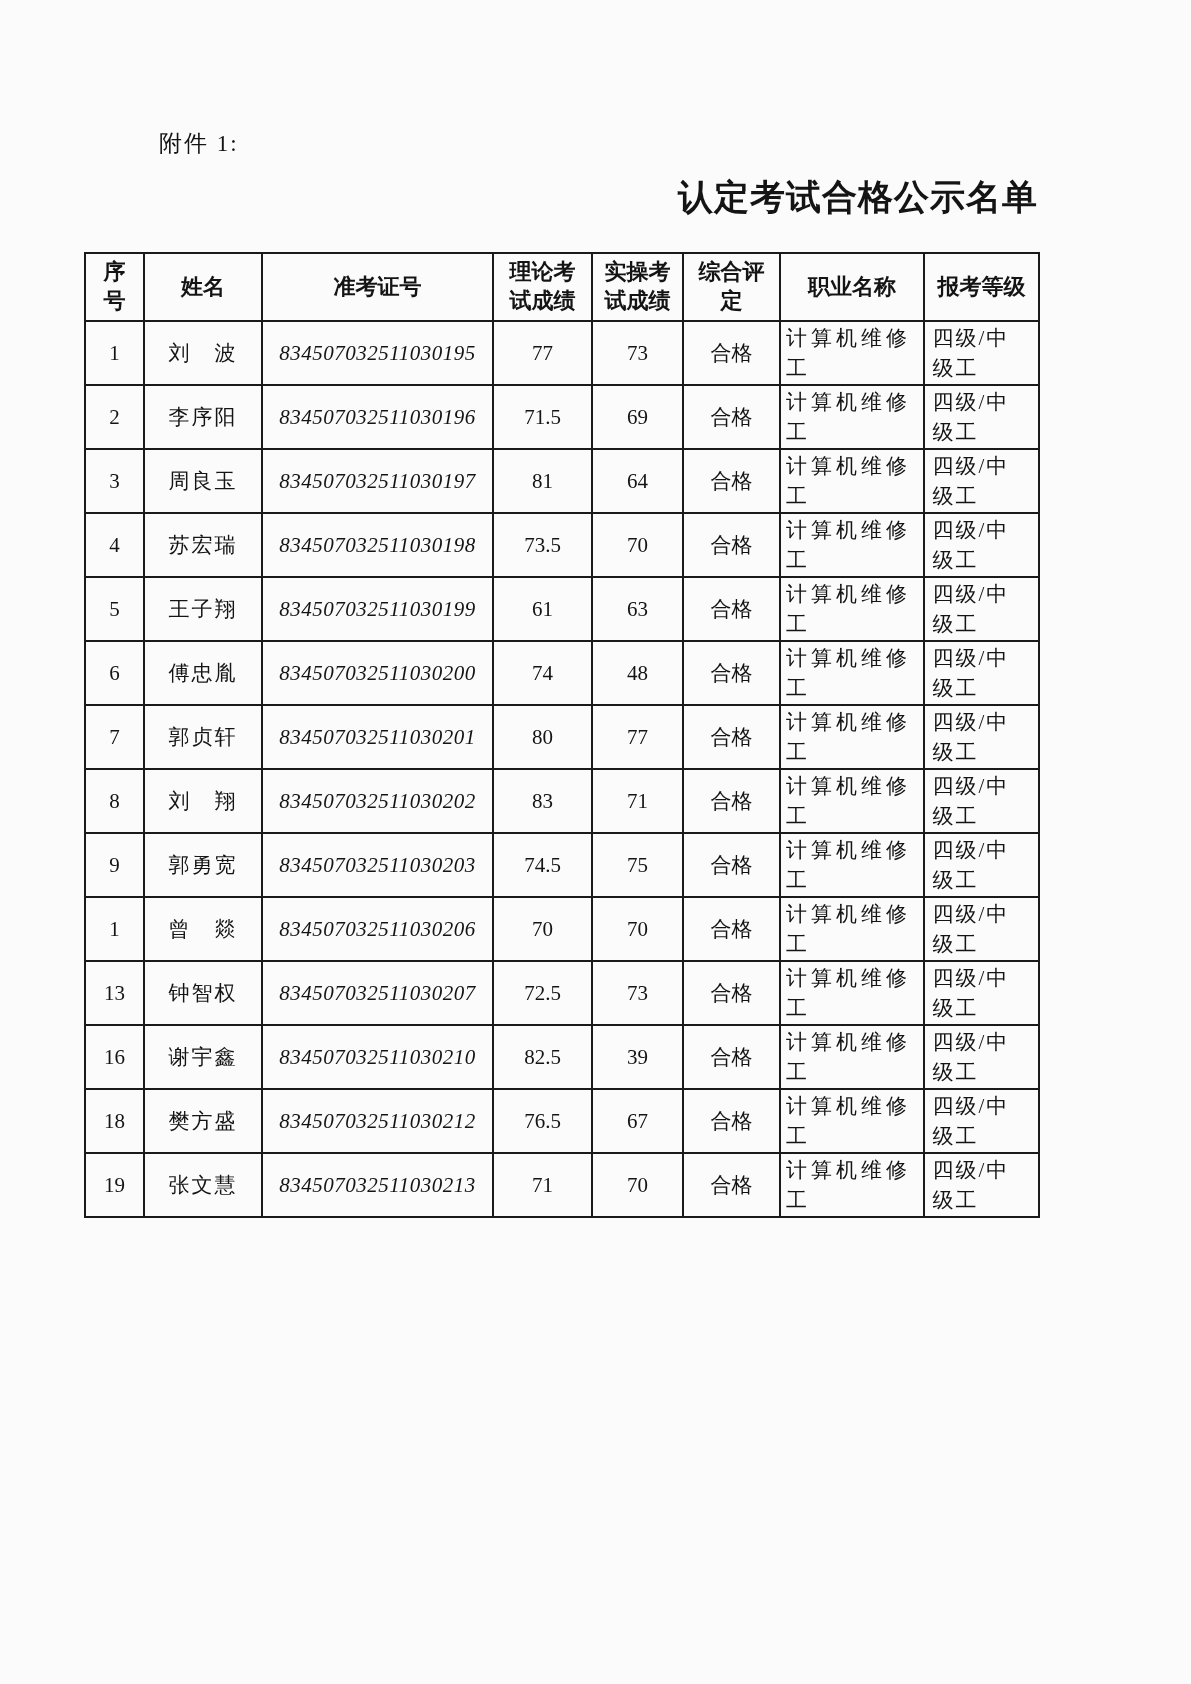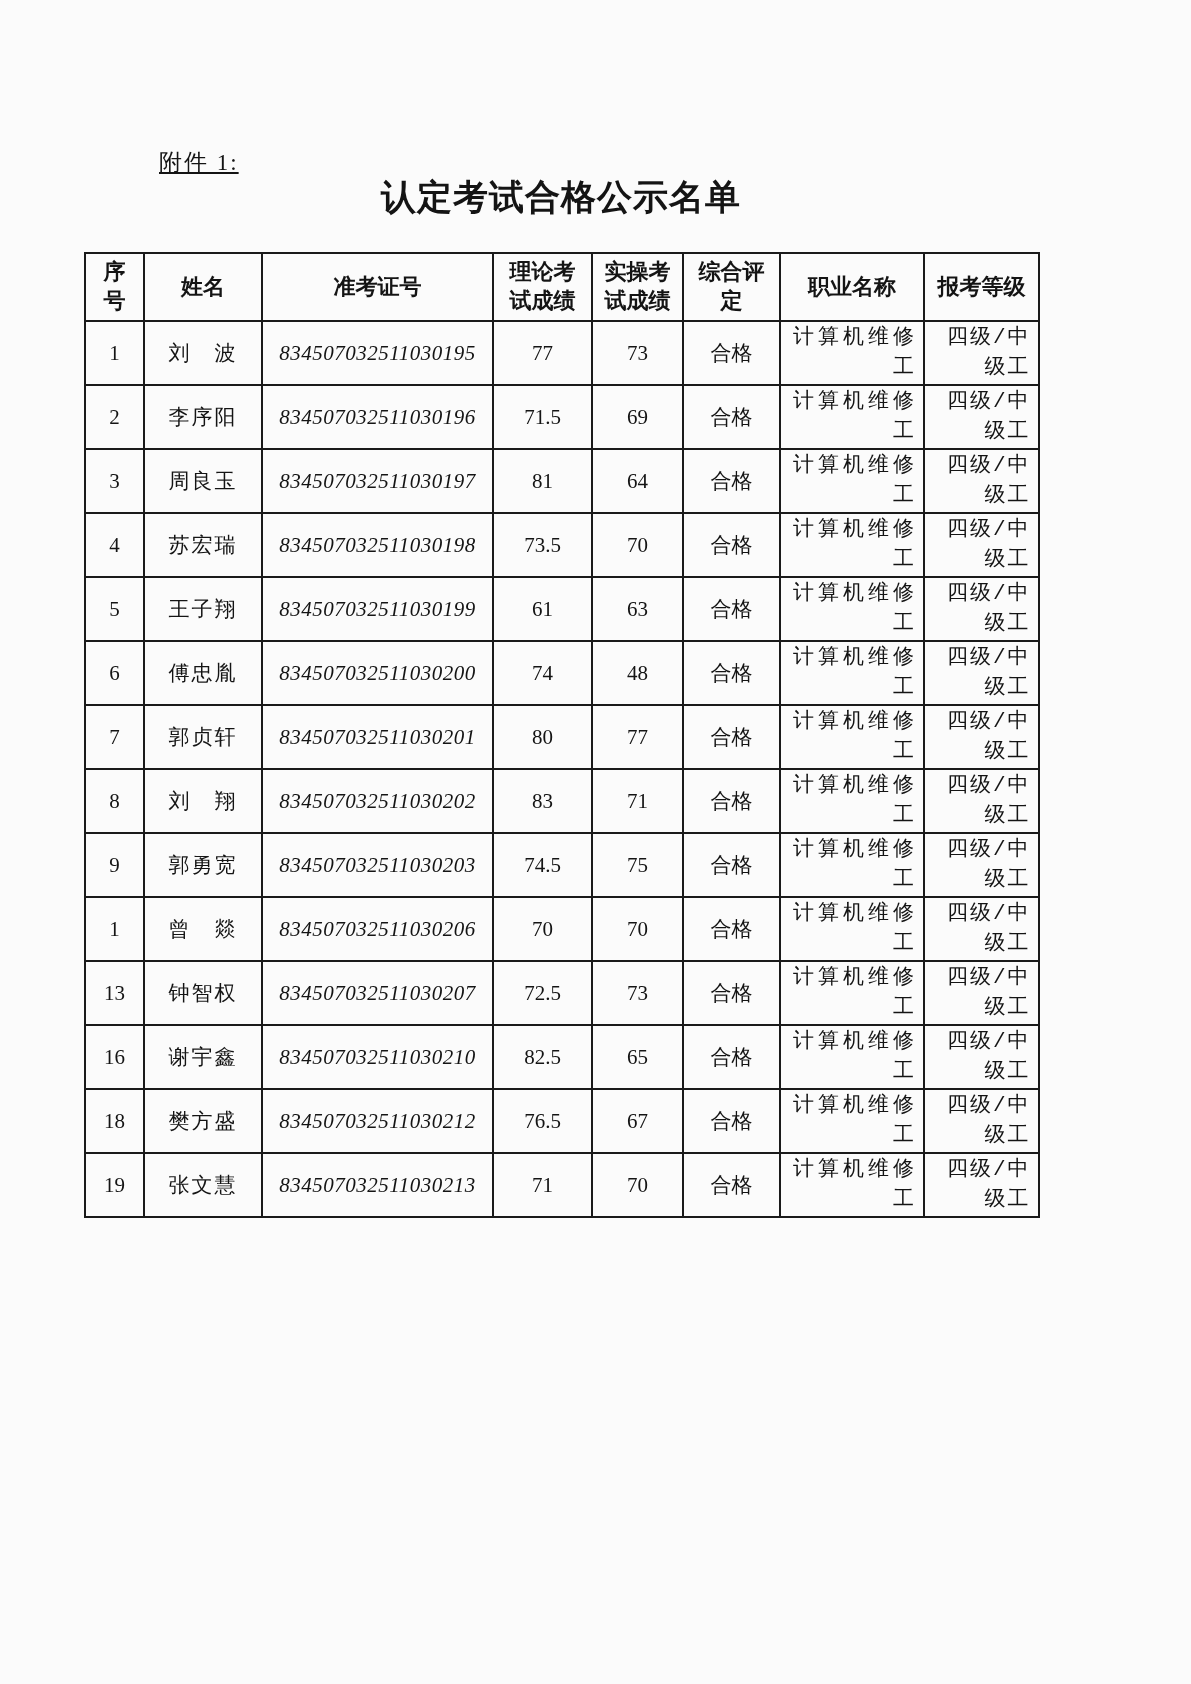--- a/index.html
+++ b/index.html
@@ -10,31 +10,30 @@
     color: #141414;
   }
   .page {
     position: relative;
     width: 1191px; height: 1684px;
     background: #fbfbfb;
     overflow: hidden;
   }
   .attachment {
     position: absolute;
-    left: 159px; top: 147px;
+    left: 159px; top: 128px;
     font-size: 23px;
     letter-spacing: 2px;
-    text-decoration: underline;
   }
   .doc-title {
     position: absolute;
     left: 84px; top: 174px;
     width: 954px;
     margin: 0;
-    text-align: center;
+    text-align: right;
     font-size: 35px;
     font-weight: bold;
     letter-spacing: 1px;
     font-family: "Liberation Sans", "DejaVu Sans", sans-serif;
   }
   table.results {
     position: absolute;
     left: 84px; top: 252px;
     width: 954px;
     border-collapse: collapse;
@@ -58,24 +57,23 @@
   }
   table.results td {
     height: 62px;
     font-size: 21px;
     line-height: 1.35;
   }
   td.col-id { letter-spacing: 0.5px; font-style: italic; }
   td.col-name { letter-spacing: 2px; }
   .wrap-inner {
     display: inline-block;
-    text-align: right;
+    text-align: left;
     line-height: 1.45;
     word-break: break-all;
-    font-family: Liberation Mono, monospace;
   }
   td.col-occupation .wrap-inner { width: 132px; letter-spacing: 4px; }
   td.col-level .wrap-inner { width: 98px; letter-spacing: 2px; }
 </style>
 </head>
 <body>
 
 <div class="page">
 
   <div class="attachment">附件 1:</div>
@@ -218,21 +216,21 @@
           <td class="col-practical">73</td>
           <td class="col-result">合格</td>
           <td class="col-occupation"><span class="wrap-inner">计算机维修工</span></td>
           <td class="col-level"><span class="wrap-inner">四级/中级工</span></td>
         </tr>
         <tr>
           <td class="col-no">16</td>
           <td class="col-name">谢宇鑫</td>
           <td class="col-id">834507032511030210</td>
           <td class="col-theory">82.5</td>
-          <td class="col-practical">65</td>
+          <td class="col-practical">39</td>
           <td class="col-result">合格</td>
           <td class="col-occupation"><span class="wrap-inner">计算机维修工</span></td>
           <td class="col-level"><span class="wrap-inner">四级/中级工</span></td>
         </tr>
         <tr>
           <td class="col-no">18</td>
           <td class="col-name">樊方盛</td>
           <td class="col-id">834507032511030212</td>
           <td class="col-theory">76.5</td>
           <td class="col-practical">67</td>

